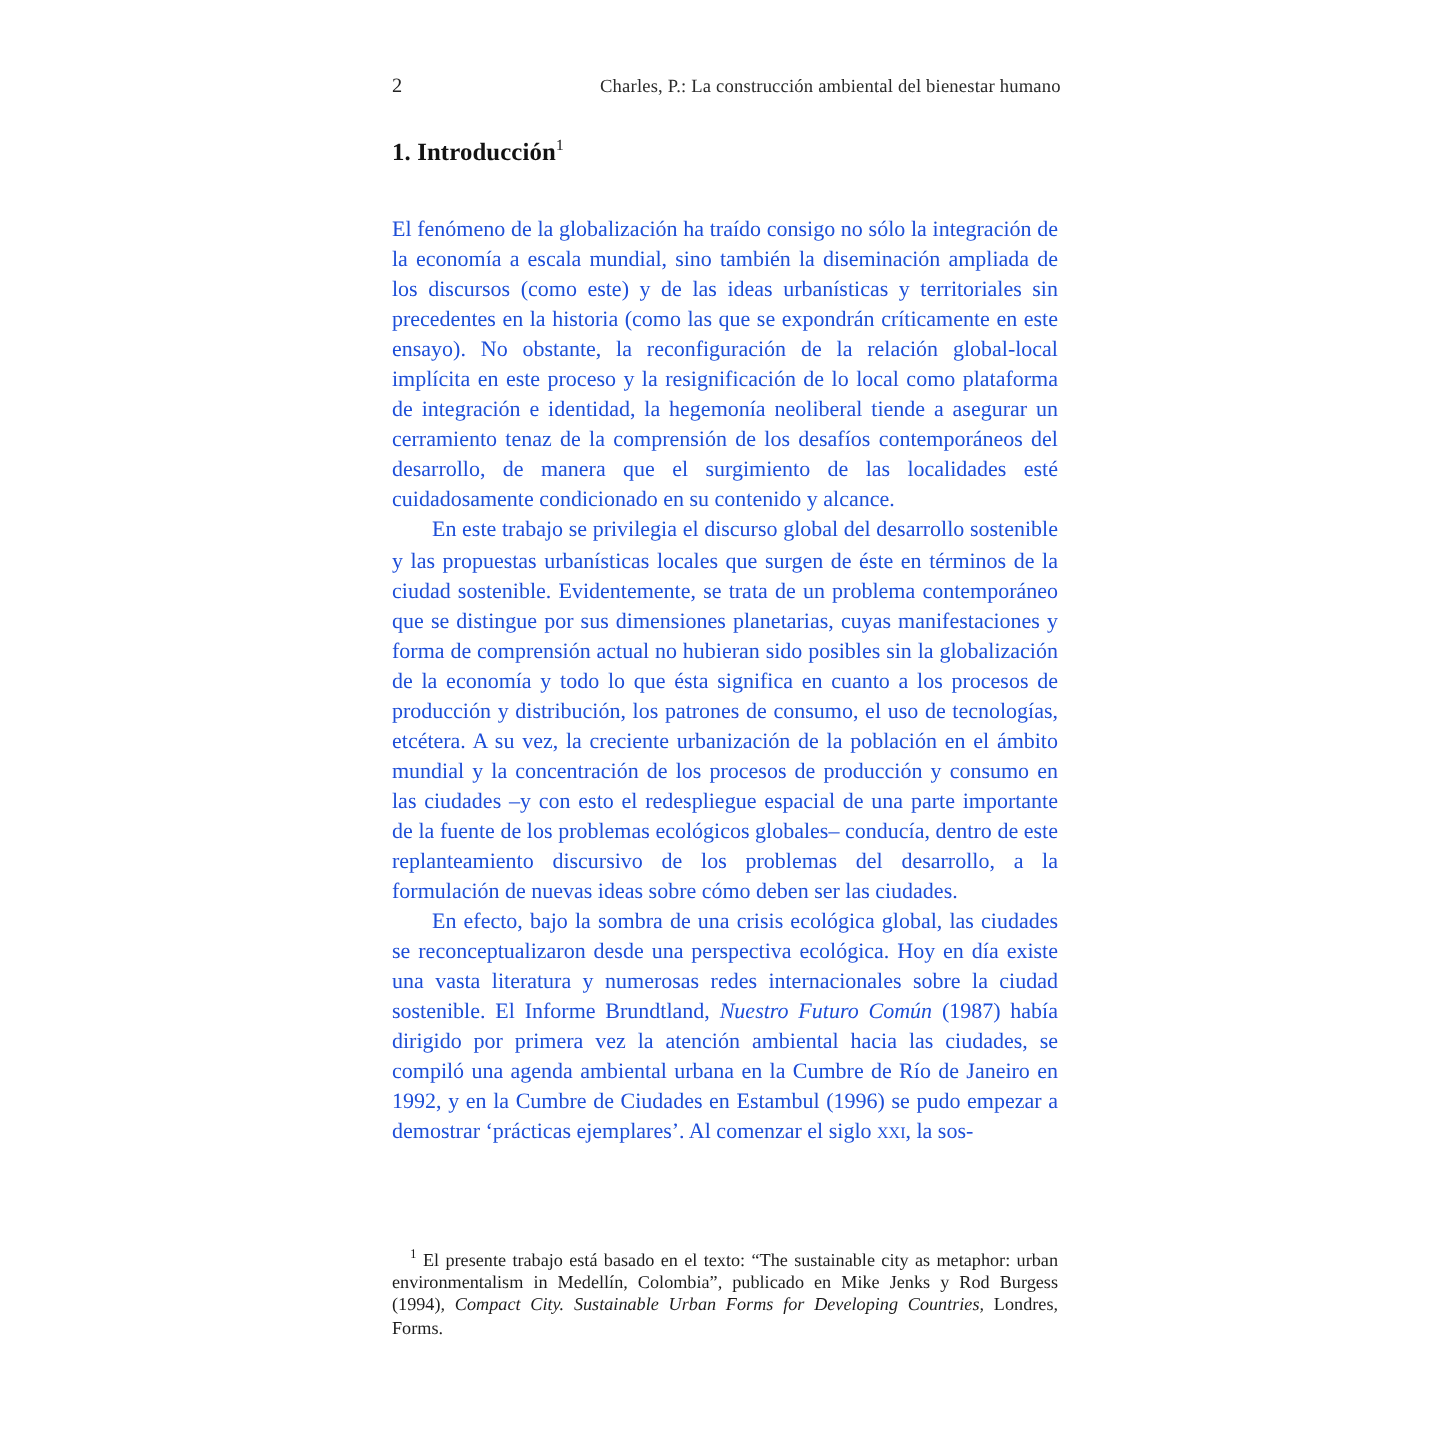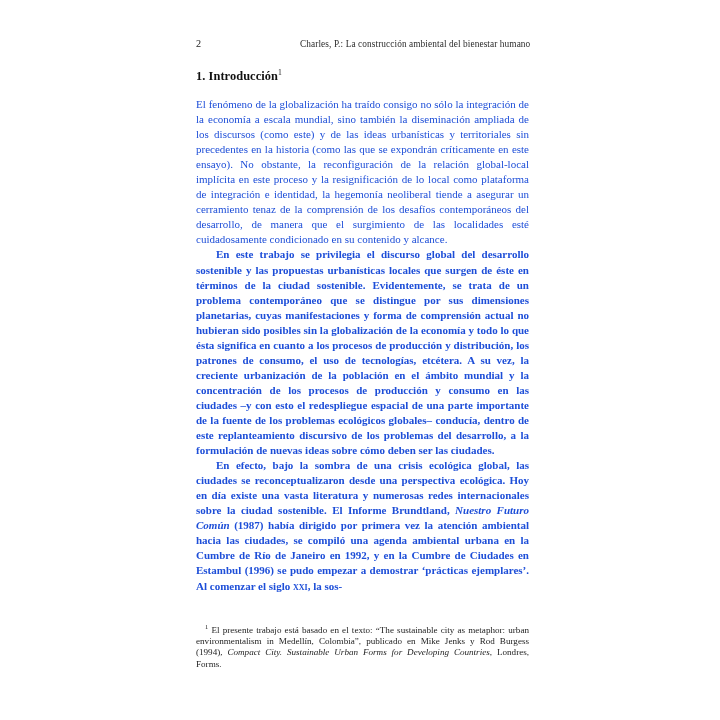--- a/index.html
+++ b/index.html
@@ -50,21 +50,21 @@
   .running-title {
     flex: 1 1 auto;
     white-space: nowrap;
     font-size: 9.3px;
     color: #2b2b2b;
   }
 
   
   .section-heading {
     margin-top: 17px;
-    margin-bottom: 13px;
+    margin-bottom: 24px;
     font-size: 12.4px;
     font-weight: bold;
     color: #121212;
     letter-spacing: 0.005em;
   }
   .section-heading sup {
     font-size: 0.62em;
     vertical-align: super;
     font-weight: normal;
     line-height: 0;
@@ -77,21 +77,20 @@
     text-align: justify;
     text-justify: inter-word;
     color: #1d4ed8;
     hyphens: manual;
   }
   .body-text p {
     margin: 0;
   }
   .body-text p.indented {
     text-indent: 20px;
-    font-weight: bold;
   }
   .body-text i, .body-text em {
     font-style: italic;
   }
   .smallcaps {
     font-variant: small-caps;
     font-size: 1.02em;
     margin-top: 11px;
   }
 

